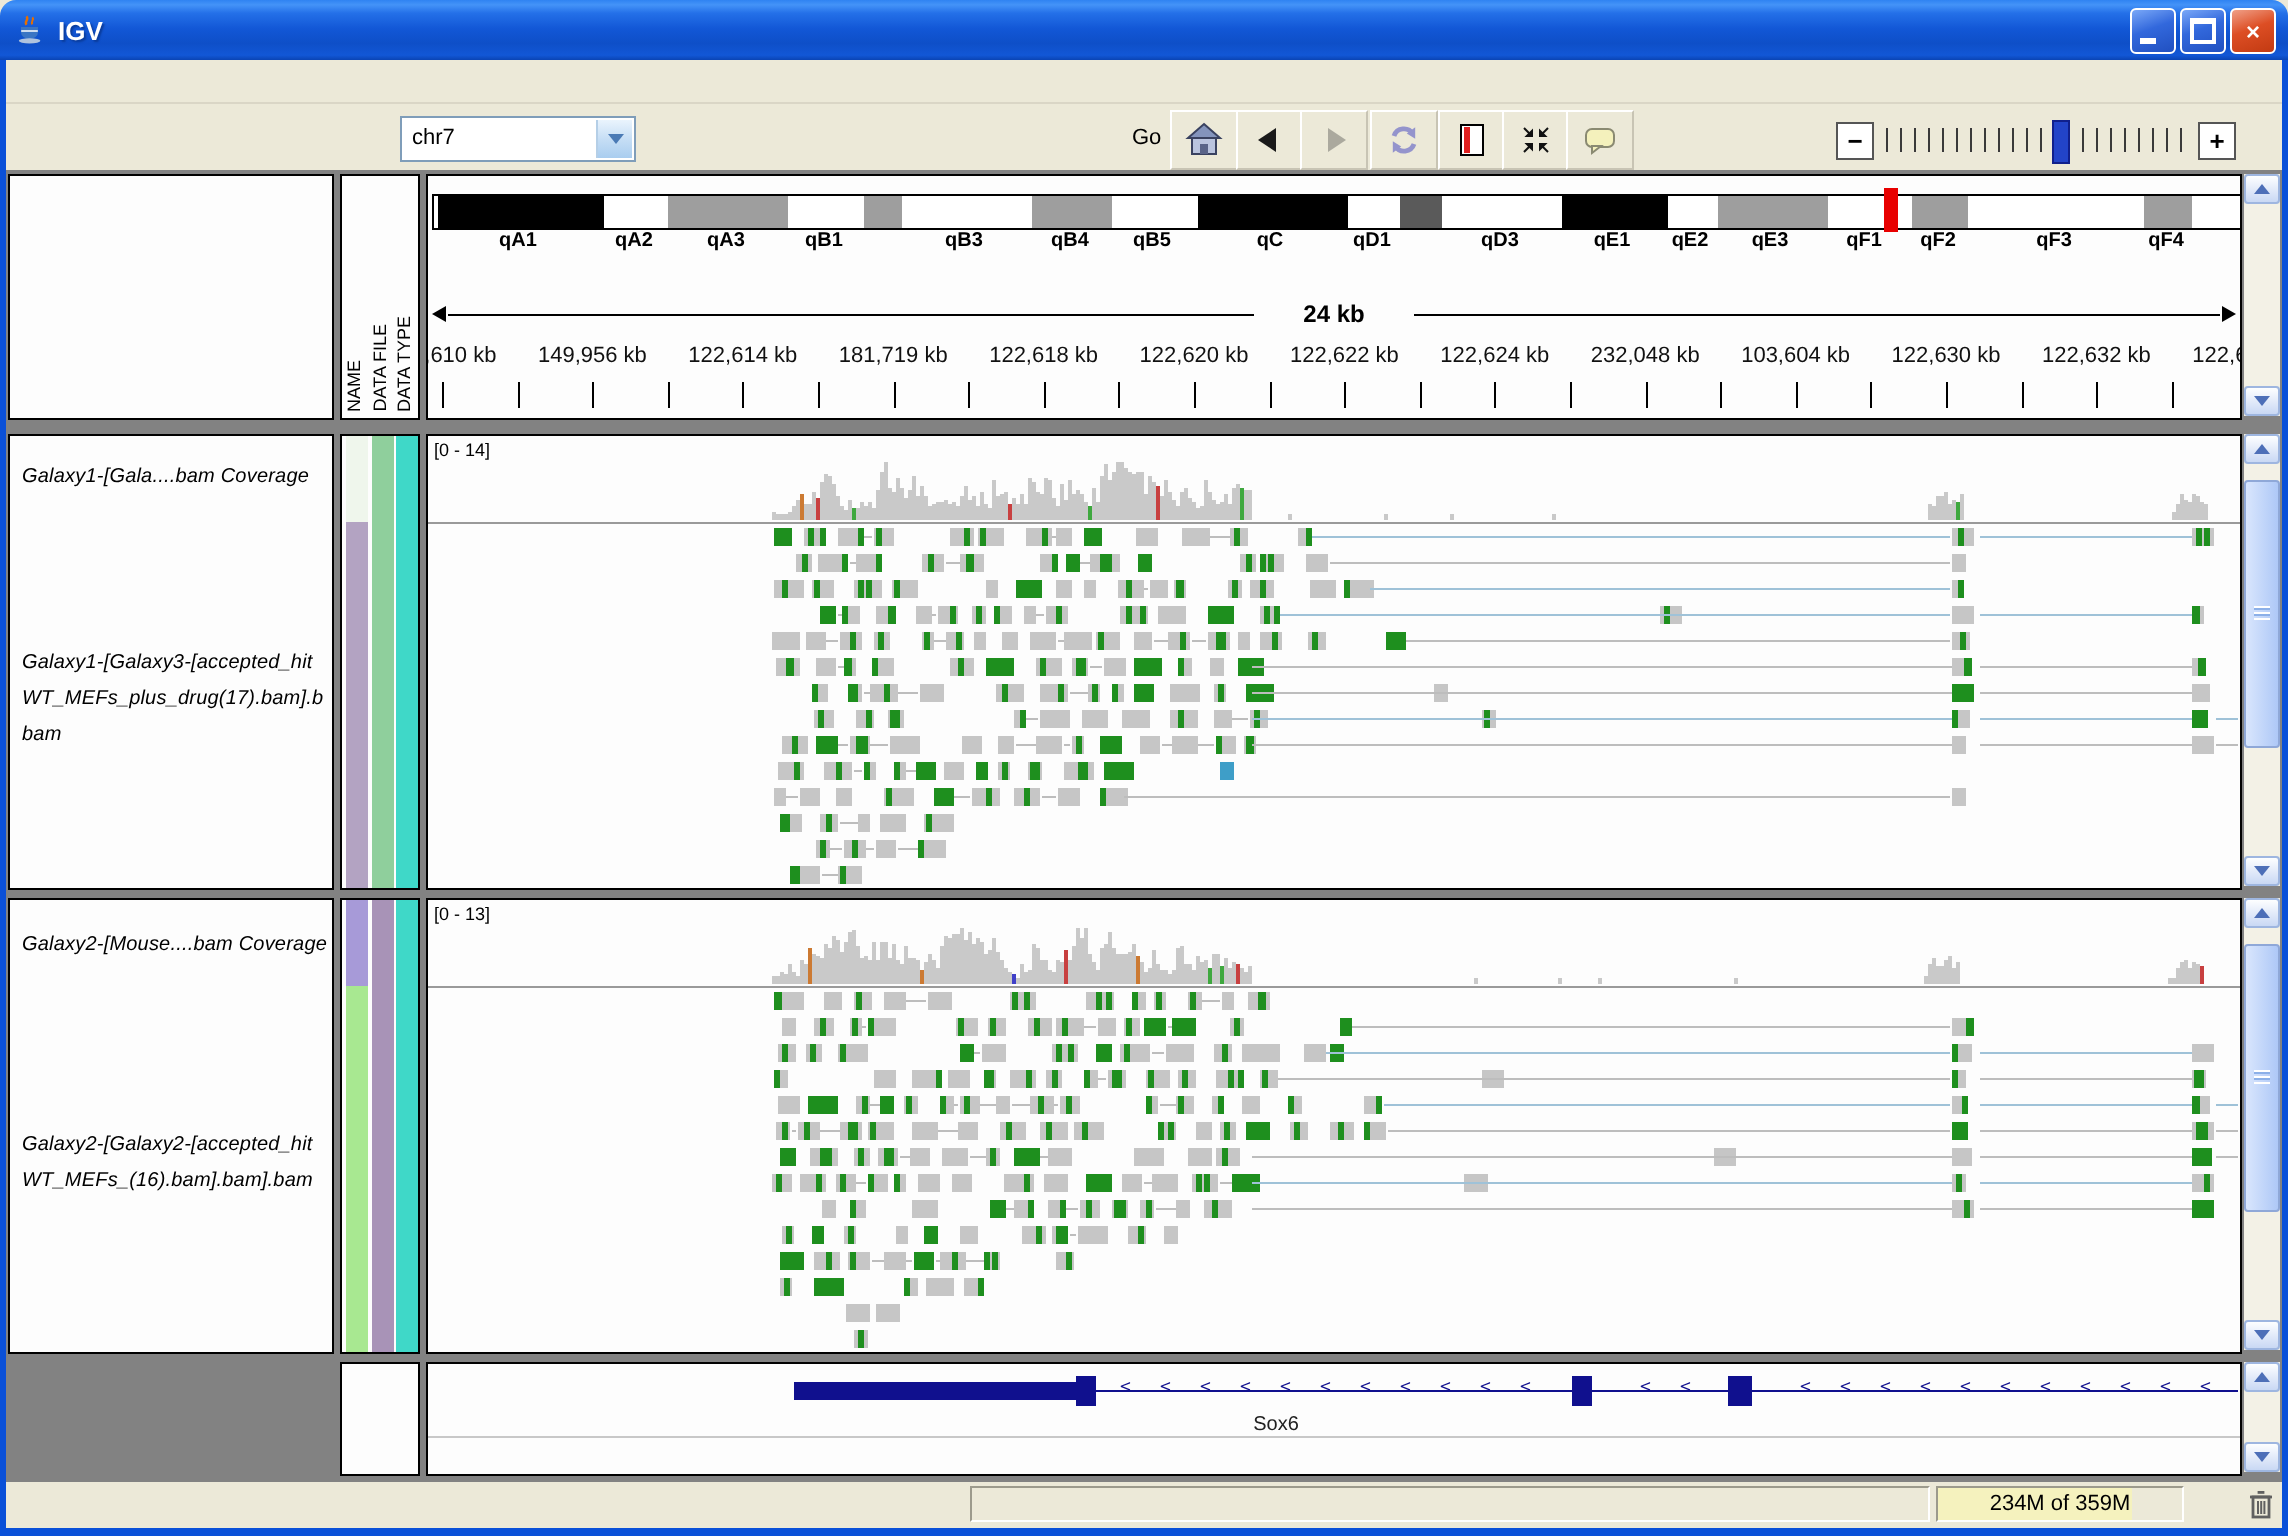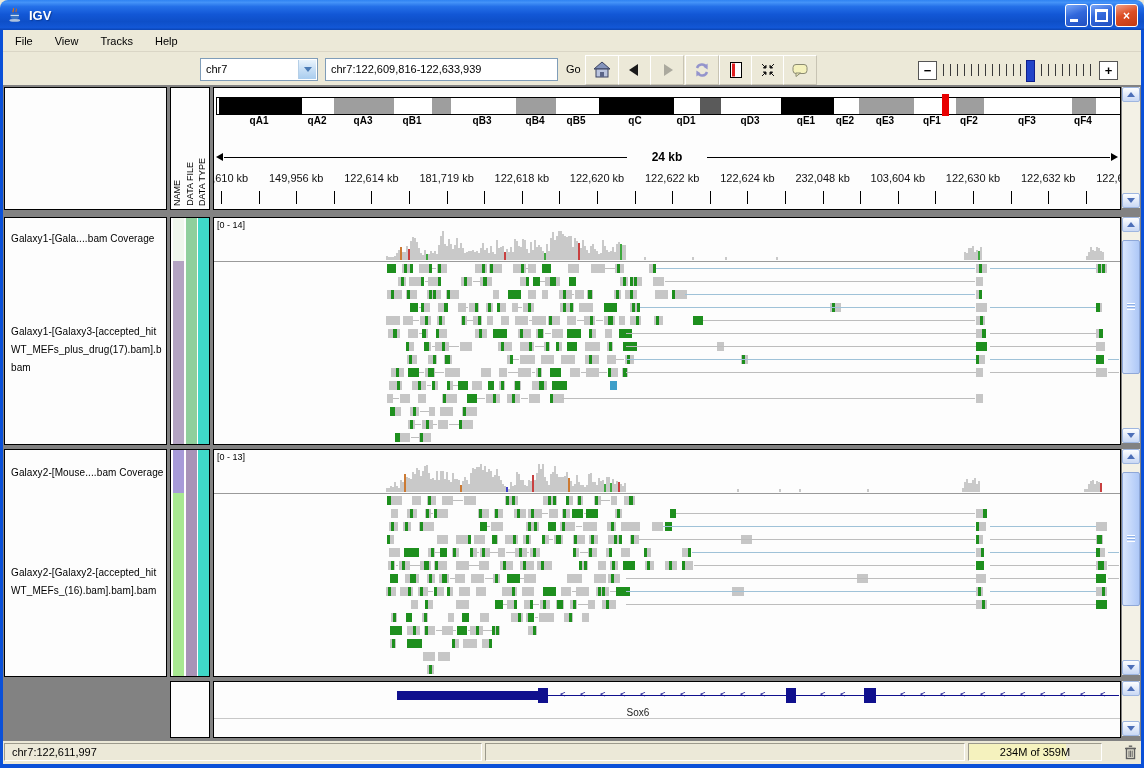--- a/index.html
+++ b/index.html
@@ -36,21 +36,21 @@
   
   .content{position:absolute;left:3px;top:85px;width:1138px;height:656px;background:#828282;}
   .box{position:absolute;background:#FDFDFD;border:1px solid #000;box-sizing:content-box;overflow:hidden;}
   .namecol{left:1px;width:161px;}
   .attrcol{left:167px;width:38px;}
   .datacol{left:210px;width:906px;}
   .rowhead{top:2px;height:121px;}
   .rowp1{top:132px;height:226px;}
   .rowp2{top:364px;height:226px;}
   .rowgene{top:596px;height:55px;}
-  .tracklabel{position:absolute;left:6px;font-size:10px;letter-spacing:.1px;white-space:nowrap;}
+  .tracklabel{position:absolute;left:6px;font-size:10px;letter-spacing:.1px;white-space:nowrap;font-style:italic;}
   .vtext{position:absolute;bottom:3px;font-size:9px;writing-mode:vertical-rl;transform:rotate(180deg);white-space:nowrap;}
   .strip{position:absolute;top:0;bottom:0;width:11px;display:flex;flex-direction:column;}
   
   .ideo{position:absolute;left:2px;top:9px;width:903px;height:16px;border:1px solid #000;background:#fff;}
   .band{position:absolute;top:0;height:16px;}
   .blab{position:absolute;top:27px;width:44px;text-align:center;font-weight:bold;font-size:10px;}
   .cmark{position:absolute;top:6px;height:22px;background:#E80000;}
   .rspan{position:absolute;left:0;top:62px;width:906px;height:16px;}
   .rline{position:absolute;top:7px;height:1px;background:#000;}
   .rarrL{position:absolute;left:2px;top:3px;width:0;height:0;border-top:4px solid transparent;border-bottom:4px solid transparent;border-right:7px solid #000;}
@@ -108,36 +108,27 @@
       <div class="wbtn">
           <span class="maxglyph"></span>
         </div>
       <div class="wbtn close">×</div>
     </div>
   </div>
   <div class="borderL"></div>
   <div class="borderR"></div>
   <div class="borderB"></div>
 
-  <div class="menubar">
-    <span class="menuitem">File</span>
-    <span class="menuitem">View</span>
-    <span class="menuitem">Tracks</span>
-    <span class="menuitem">Help</span>
-  </div>
 
   <div class="toolbar">
     <div class="xpfield combo" style="left:197px;width:118px;">
       <span>chr7</span>
       <span class="carrow">
           <i></i>
         </span>
-    </div>
-    <div class="xpfield" style="left:322px;width:233px;">
-      <span>chr7:122,609,816-122,633,939</span>
     </div>
     <div class="gobtn" style="left:559px;">Go</div>
 
     <div class="tbtn" style="left:582px;">
       <svg width="20" height="20" viewBox="0 0 20 20">
         <polygon points="10,2 18,9 2,9" fill="#8494BC" stroke="#3A4260"></polygon>
         <rect x="4" y="9" width="12" height="8" fill="#BAC4DE" stroke="#3A4260"></rect>
         <rect x="8" y="12" width="4" height="5" fill="#5A6488"></rect>
       </svg>
     </div>
@@ -1605,25 +1596,22 @@
           <span class="arrup"></span>
         </div>
       <div class="sbtrack"></div>
       <div class="sbbtn">
           <span class="arrdn"></span>
         </div>
     </div>
   </div>
 
   <div class="statusbar">
-    <div class="scell" style="left:1px;width:478px;padding-left:7px;">
-      <span>chr7:122,611,997</span>
-    </div>
     <div class="scell" style="left:482px;width:480px;"></div>
-    <div class="scell" style="left:965px;width:134px;">
+    <div class="scell" style="left:965px;width:124px;">
       <div class="memfill" id="memfill" style="width: 97px;"></div>
       <div class="memtext">234M of 359M</div>
     </div>
     <div style="position:absolute;left:1117px;top:2px;width:20px;height:18px;display:flex;align-items:center;justify-content:center;">
       <svg width="13" height="15" viewBox="0 0 13 15">
         <rect x="2.5" y="3.5" width="8" height="10" fill="none" stroke="#606060" stroke-width="1.4"></rect>
         <line x1="1" y1="3.5" x2="12" y2="3.5" stroke="#606060" stroke-width="1.4"></line>
         <line x1="4.8" y1="1.2" x2="8.2" y2="1.2" stroke="#606060" stroke-width="1.4"></line>
         <line x1="5" y1="5.5" x2="5" y2="12" stroke="#606060"></line>
         <line x1="6.6" y1="5.5" x2="6.6" y2="12" stroke="#606060"></line>

